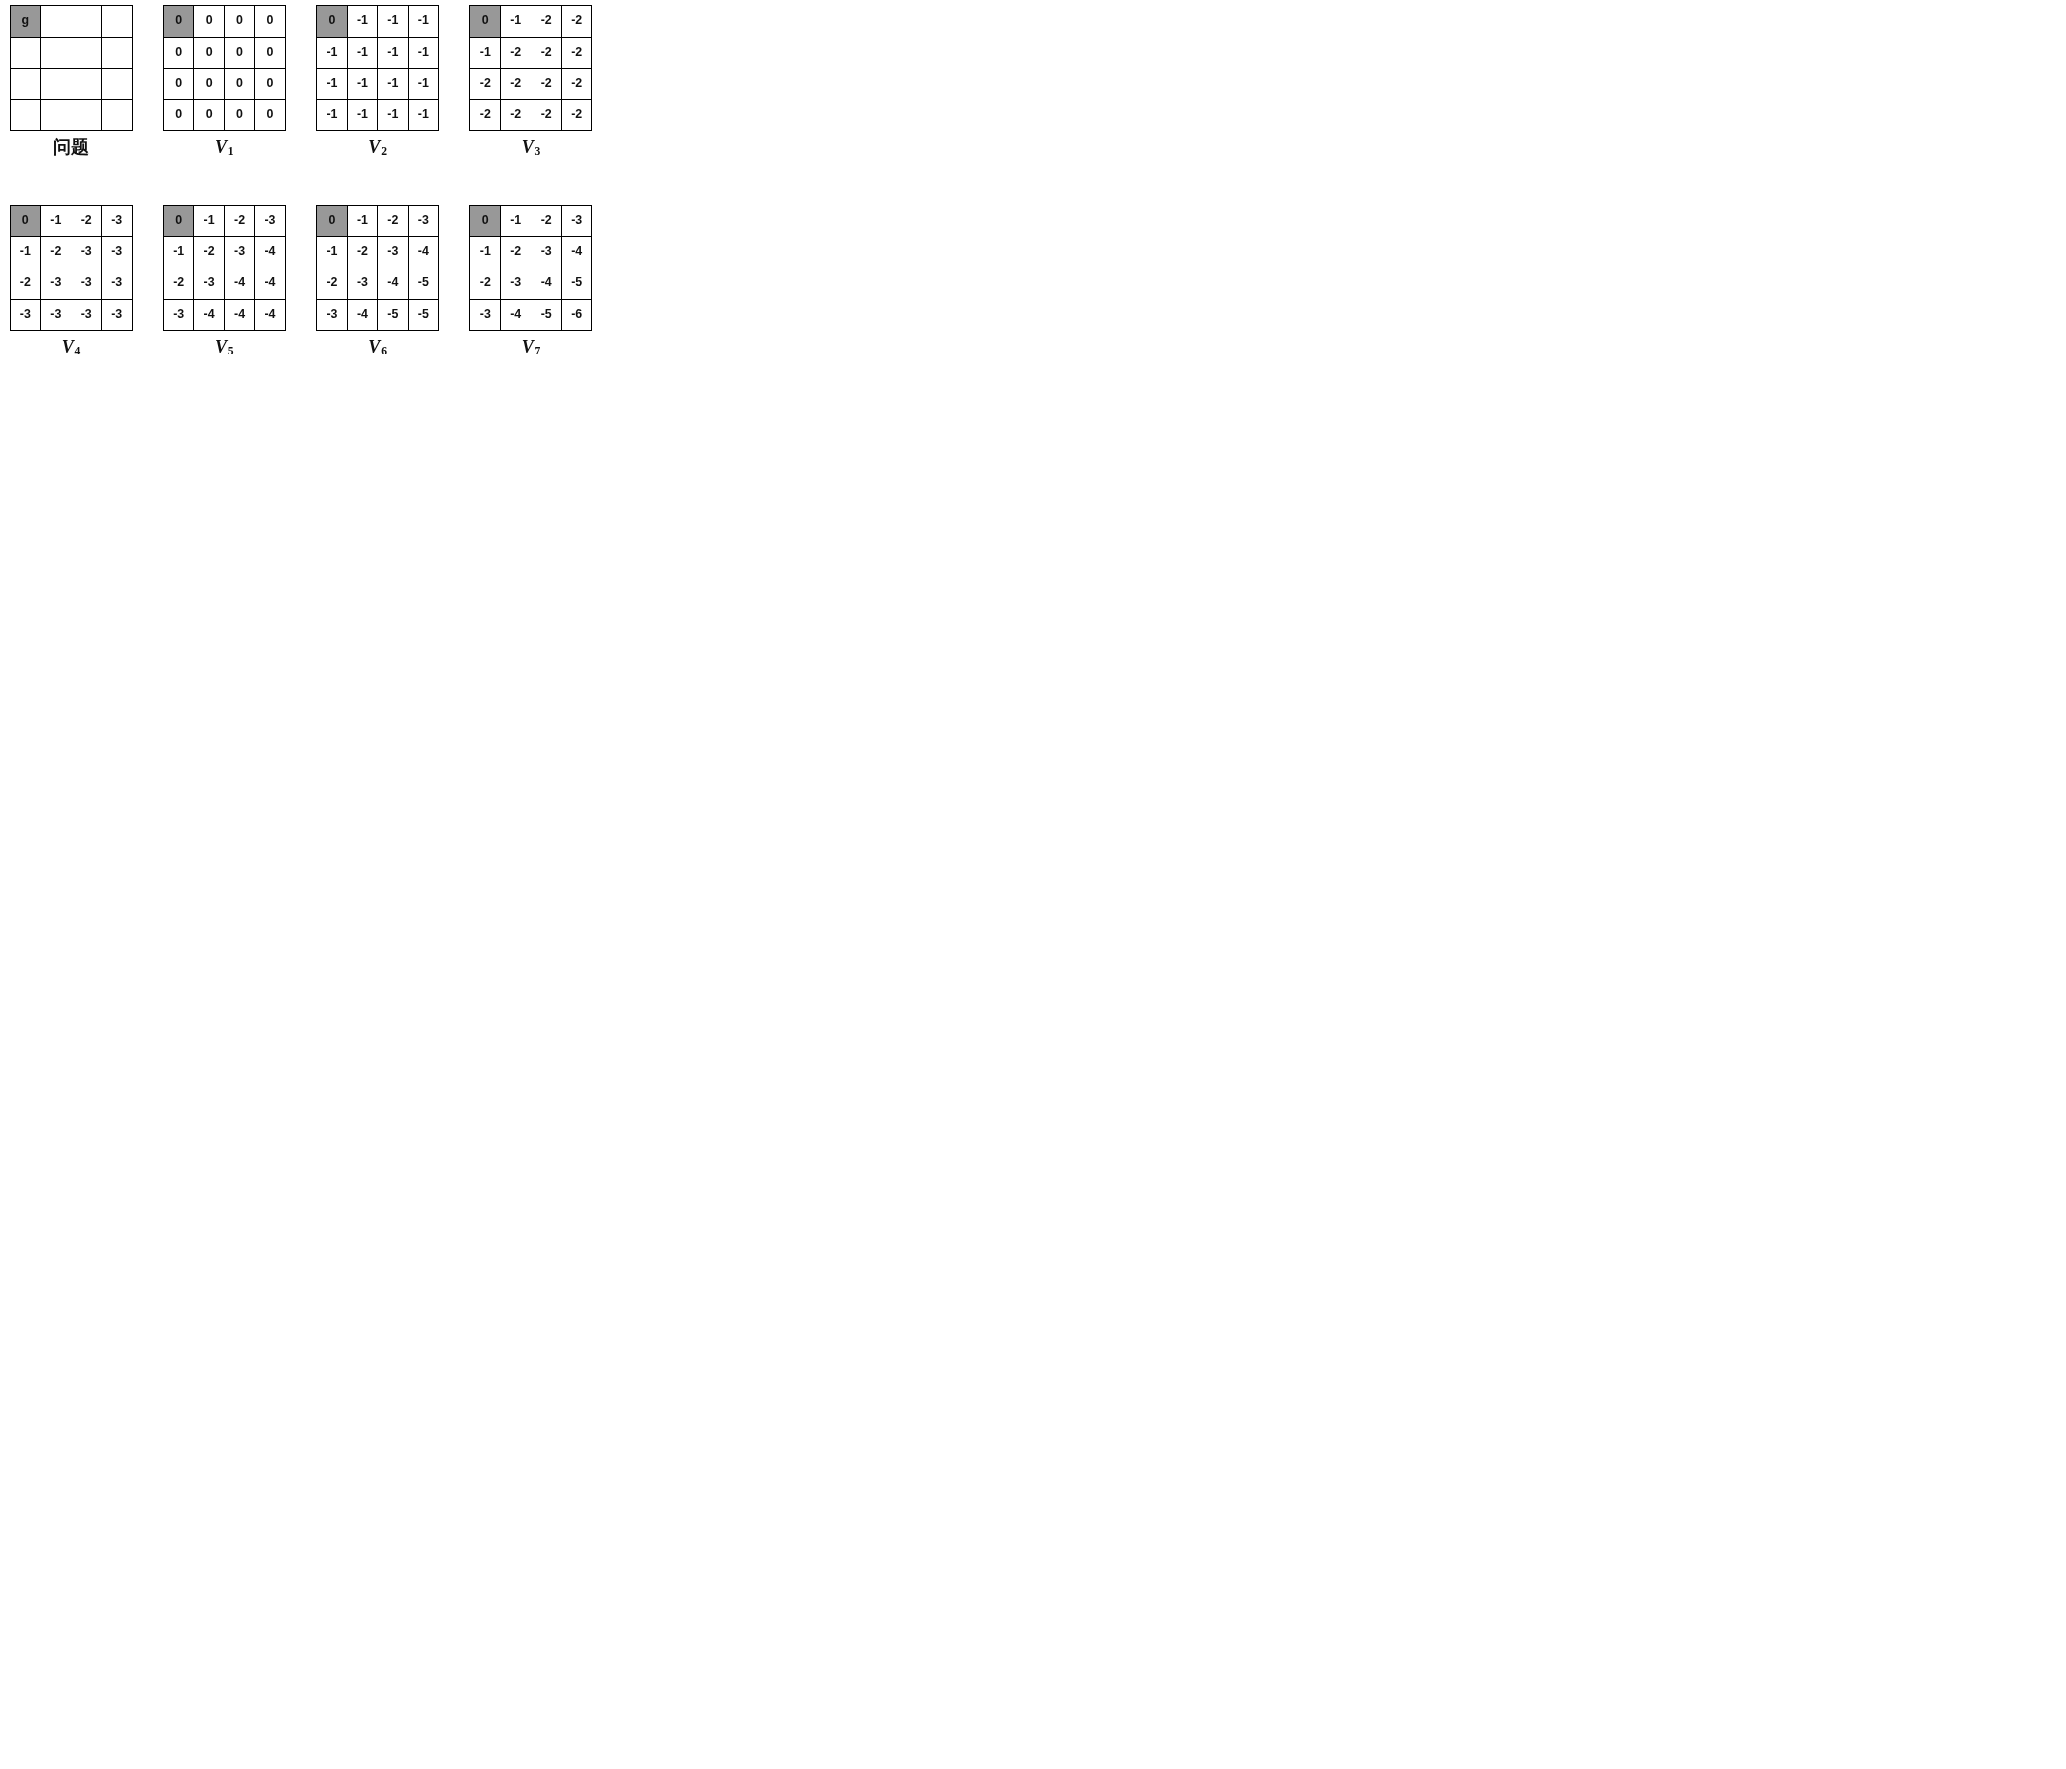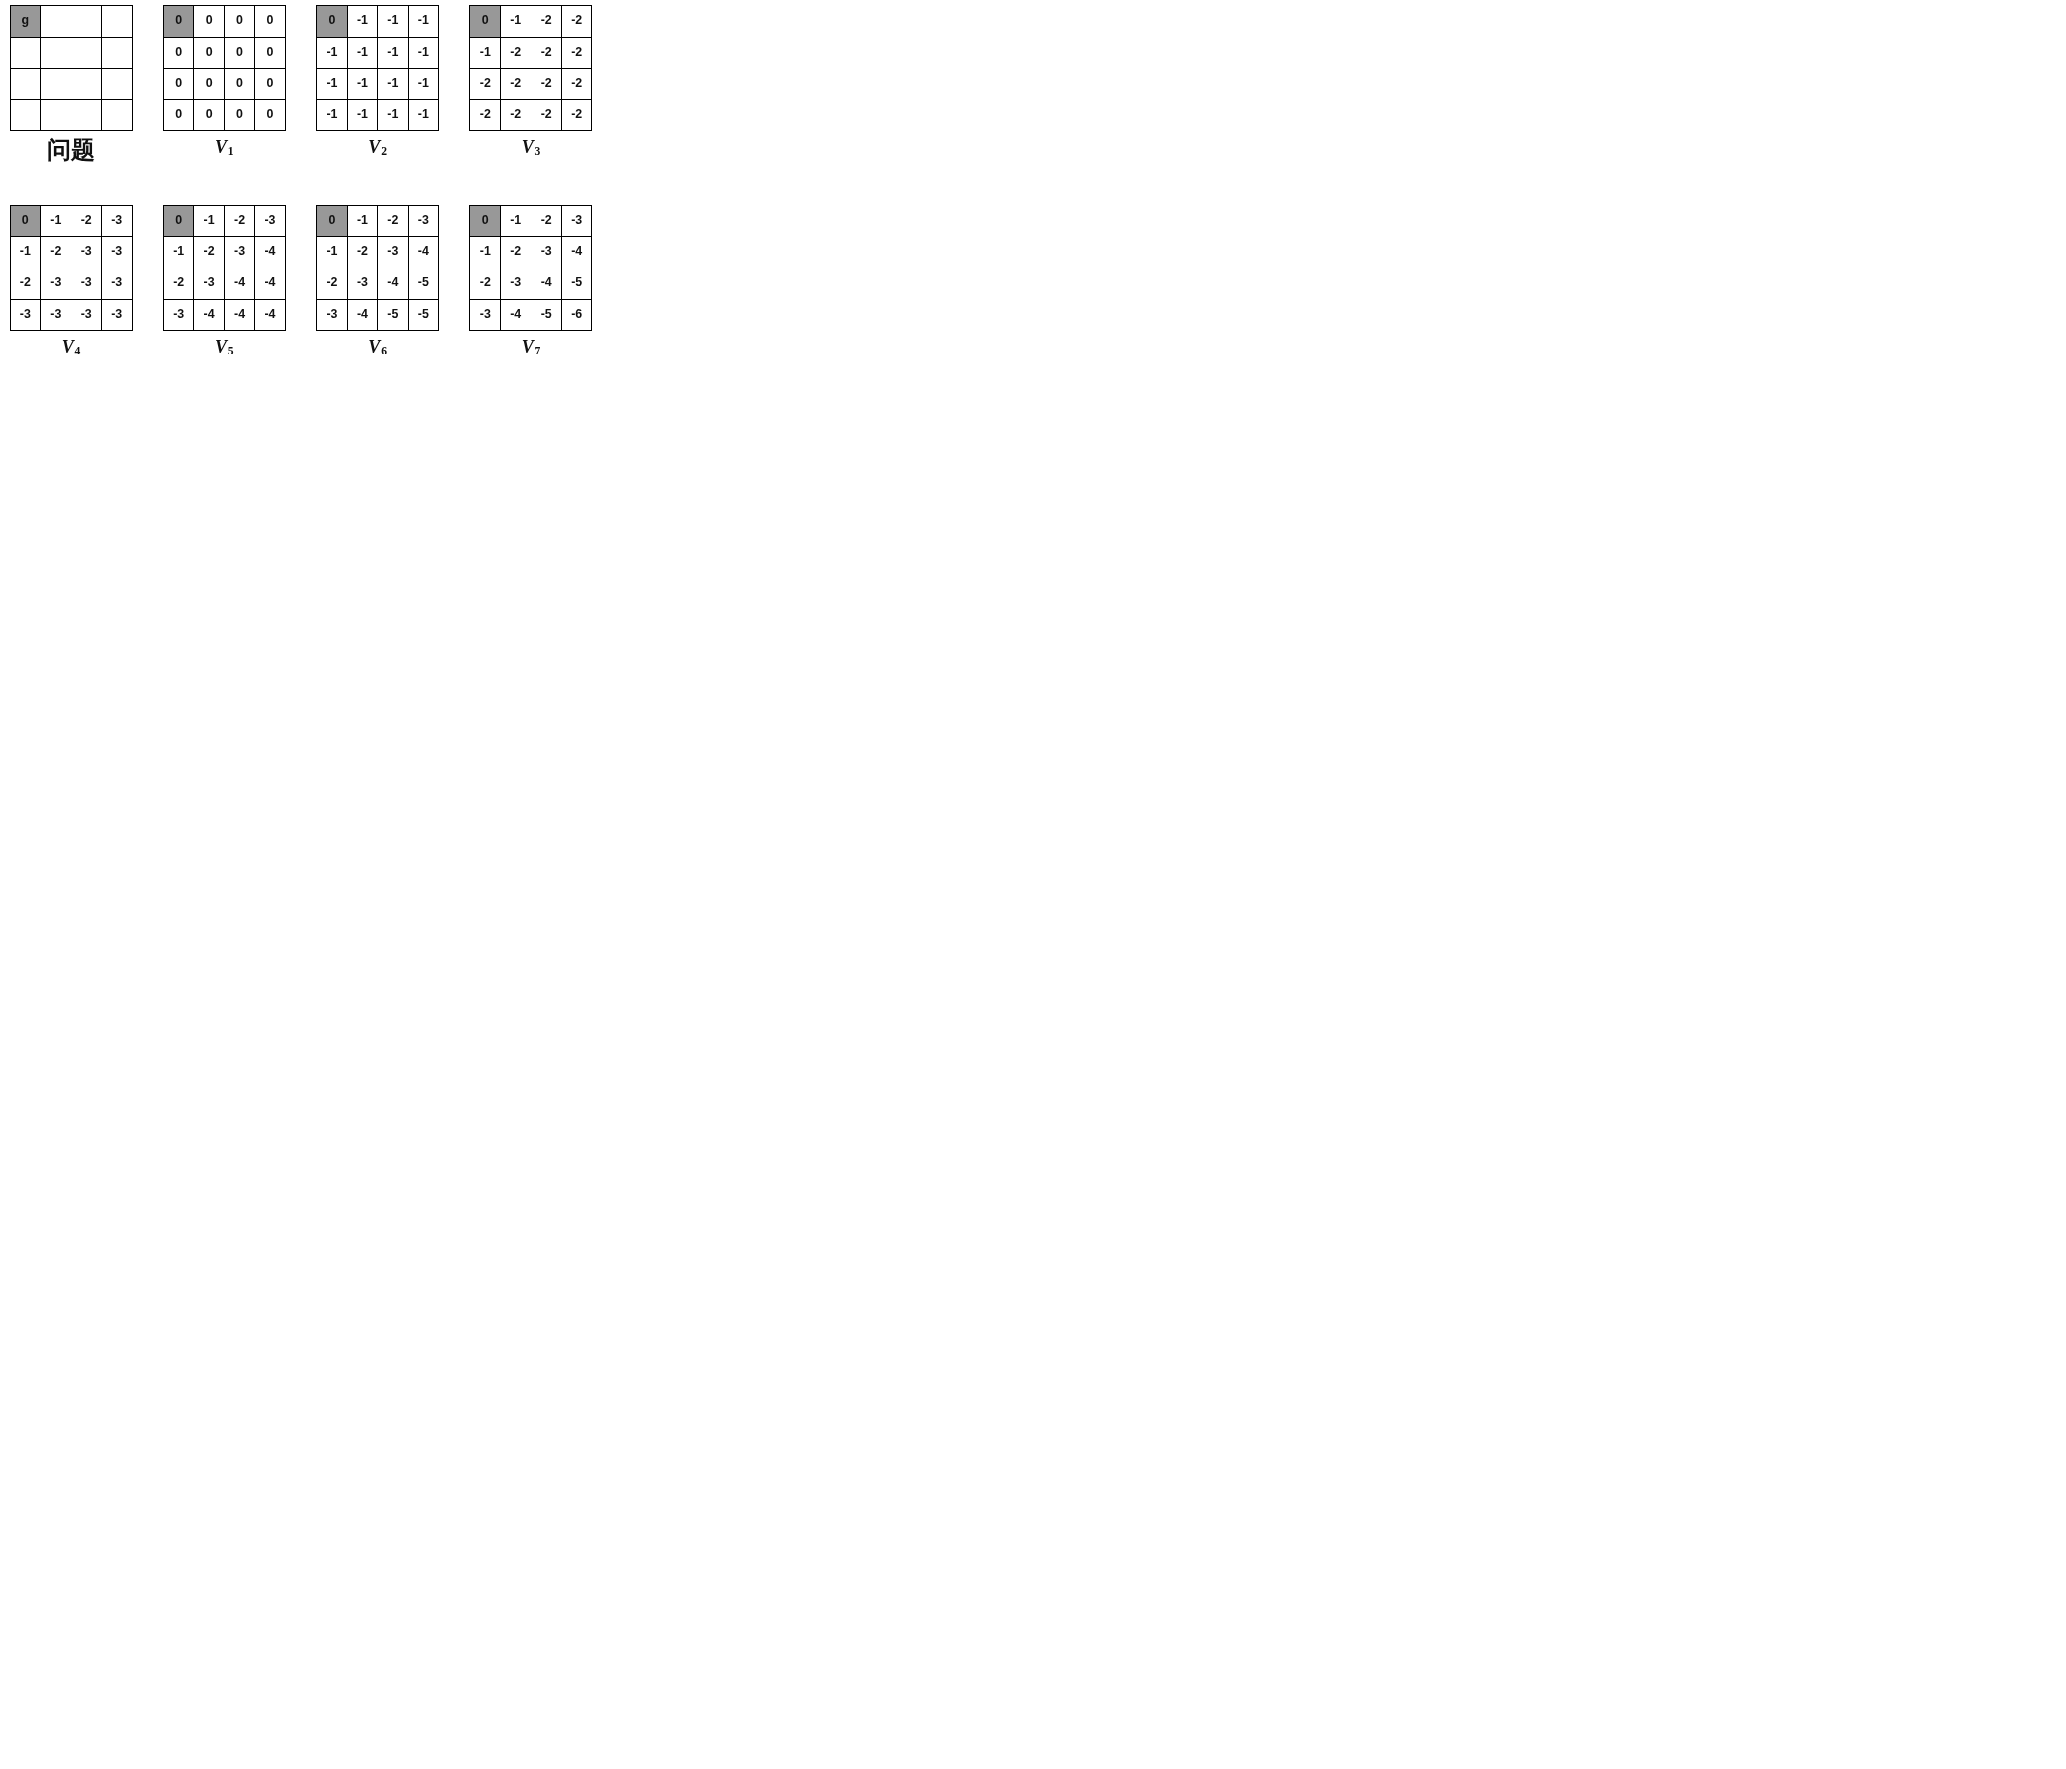--- a/index.html
+++ b/index.html
@@ -76,21 +76,21 @@
     font-style: normal;
     font-weight: 700;
     font-size: 11.6px;
     margin-left: 0.8px;
     position: relative;
     top: 8.3px;
   }
   .label.cjk {
     font-family: Liberation Sans, sans-serif;
     font-weight: 700;
-    font-size: 24px;
+    font-size: 18px;
   }
 </style>
 </head>
 <body>
 
 <div class="page">
   <div class="row">
       <div class="panel">
         <div class="grid">
           <div class="cell shaded">g</div>

